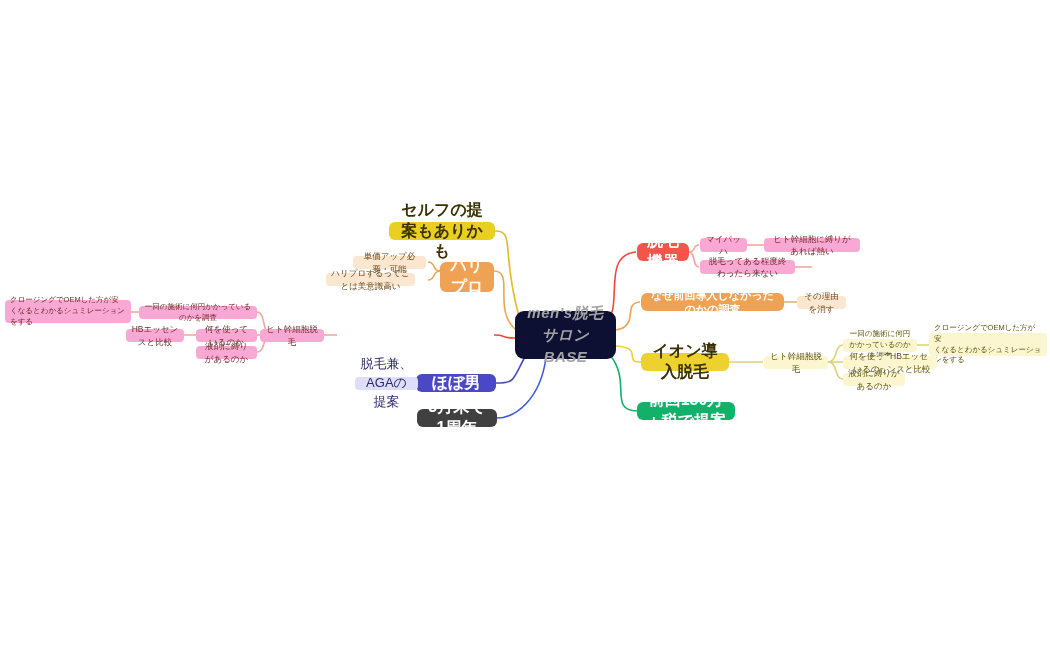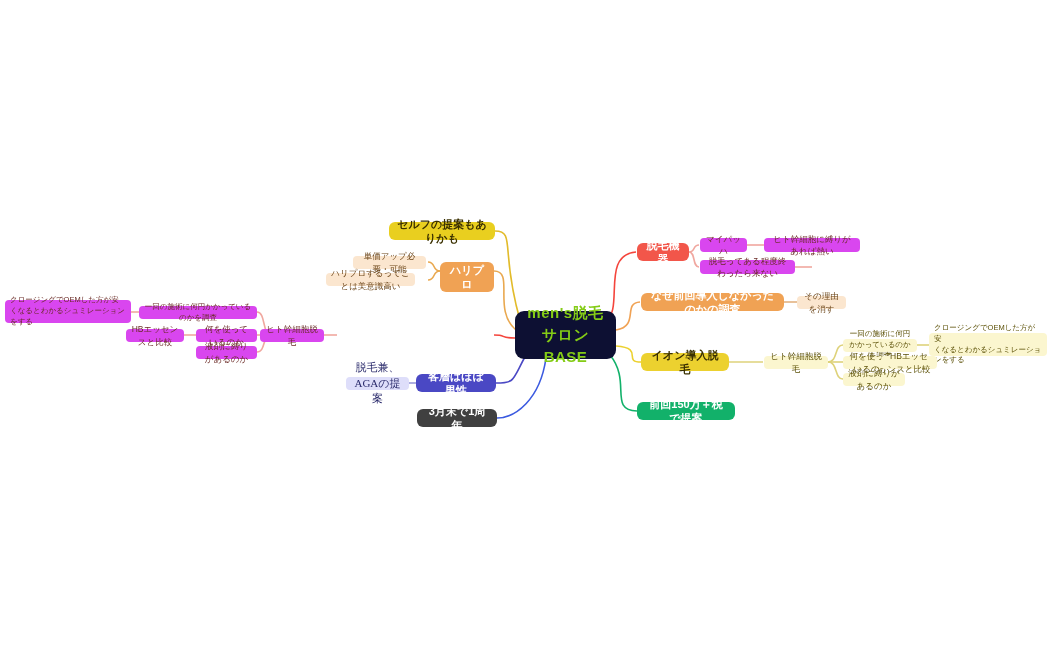--- a/index.html
+++ b/index.html
@@ -5,39 +5,39 @@
   html,body{margin:0;padding:0;background:#ffffff;}
   body{width:1050px;height:650px;overflow:hidden;
        font-family:"Liberation Sans","DejaVu Sans",sans-serif;}
   #canvas{position:relative;width:1050px;height:650px;background:#fff;}
   #wires{position:absolute;left:0;top:0;width:1050px;height:650px;pointer-events:none;}
 
   .node{position:absolute;box-sizing:border-box;display:flex;align-items:center;
         justify-content:center;text-align:center;white-space:pre-line;}
 
   
-  .root{background:#0d1033;color:#84cc16;border-radius:9px;
+  .root{background:#0d1033;color:#a3a3a3;border-radius:9px;
         font-size:15px;font-weight:bold;line-height:1.45;
-        letter-spacing:.5px;padding:6px 10px;}
+        letter-spacing:.5px;padding:6px 10px;font-style:italic;}
 
   
-  .l1{border-radius:6px;color:#ffffff;font-size:11px;font-weight:bold;
+  .l1{border-radius:6px;color:#ffffff;font-size:16px;font-weight:bold;
       padding:4px 8px;line-height:1.3;}
   .l1.red{background:#f4453c;}
   .l1.salmon{background:#f2564a;}
   .l1.orange{background:#f0a254;}
   .l1.yellow{background:#ecd12f;color:#3a3000;}
   .l1.yellow2{background:#e9cf1f;color:#3a3000;}
   .l1.green{background:#12b16a;}
   .l1.blue{background:#4a48c4;}
   .l1.blue2{background:#404040;}
 
   
   .l2{border-radius:4px;font-size:8.5px;line-height:1.45;padding:3px 5px;}
-  .l2.red{background:#d946ef;color:#6a2a26;}
+  .l2.red{background:#f9a8d4;color:#6a2a26;}
   .l2.orange{background:#fbe6cf;color:#6b4417;}
   .l2.yellow{background:#fbf6cf;color:#5c5107;}
   .l2.blue{background:#dedefa;color:#2a2a6b;}
 
   .u{text-decoration:underline;}
 </style>
 </head>
 <body>
 
 <div id="canvas">
@@ -131,17 +131,17 @@
   <div class="node l2 red" style="left:139px;top:306px;width:118px;height:13px;font-size:7.5px;">一回の施術に何円かかっているのかを調査</div>
   <div class="node l2 red" style="left:5px;top:300px;width:126px;height:23px;justify-content:flex-start;text-align:left;font-size:7.5px;">クロージングでOEMした方が安
 くなるとわかるシュミレーションをする</div>
 
   <div class="node l2 red" style="left:196px;top:329px;width:61px;height:13px;">何を使っているのか</div>
   <div class="node l2 red" style="left:126px;top:329px;width:58px;height:13px;">HBエッセンスと比較</div>
 
   <div class="node l2 red" style="left:196px;top:346px;width:61px;height:13px;">液剤に縛りがあるのか</div>
 
   <div class="node l1 blue" style="left:416px;top:374px;width:80px;height:18px;">客層はほぼ男性</div>
-  <div class="node l2 blue" style="left:346px;top:377px;width:63px;height:13px;font-size:11px;font-family:Liberation Serif, serif;">脱毛兼、AGAの提案</div>
+  <div class="node l2 blue" style="left:355px;top:377px;width:63px;height:13px;font-size:13px;">脱毛兼、AGAの提案</div>
 
   <div class="node l1 blue2" style="left:417px;top:409px;width:80px;height:18px;">3月末で1周年</div>
 
 </div>
 
 </body></html>

